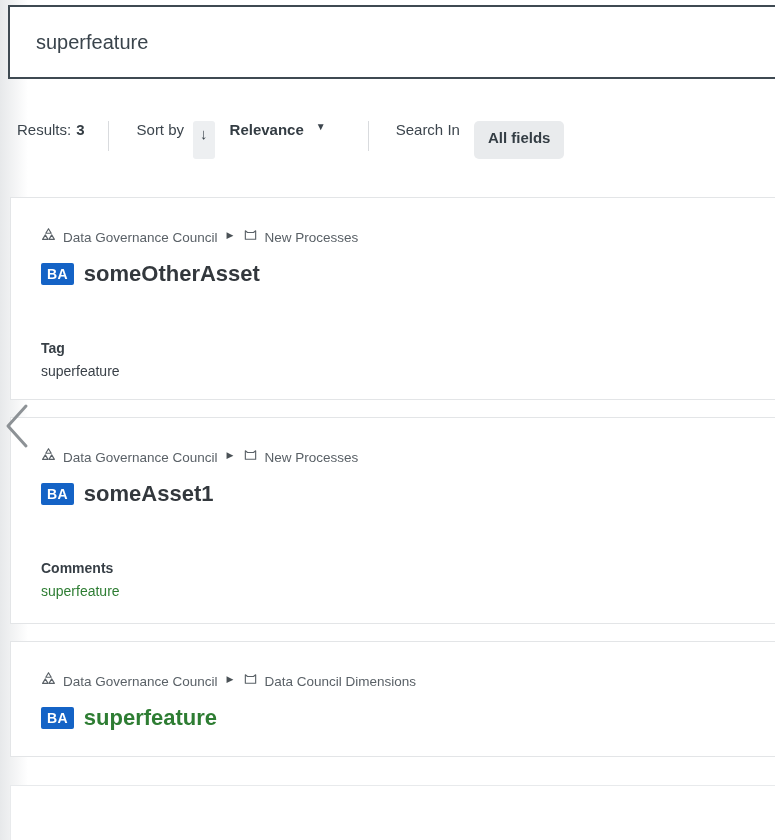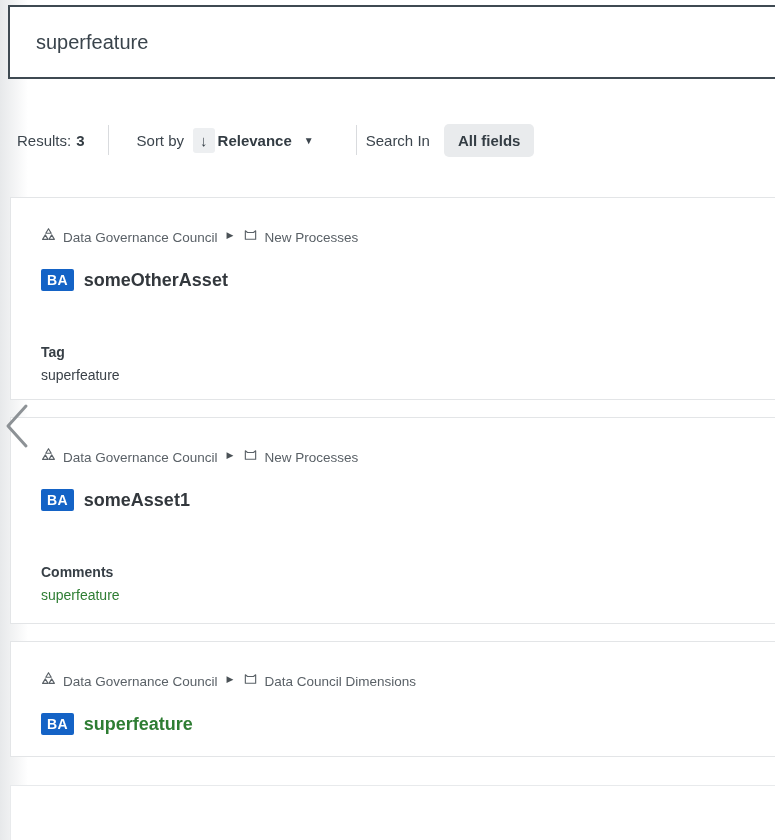--- a/index.html
+++ b/index.html
@@ -25,36 +25,36 @@
   }
   .search-box input {
     border: none; outline: none; width: 100%; height: 100%;
     padding-left: 26px; font-size: 20px; font-weight: 500;
     color: #3a444c; font-family: "Liberation Sans", sans-serif;
     background: transparent;
   }
   
   .toolbar {
     position: absolute; left: 17px; top: 121px; height: 38px;
-    display: flex; align-items: center;
+    display: flex; 
     font-size: 15px; color: #3c454d; white-space: nowrap;
   }
   .toolbar .bold { font-weight: bold; color: #333c43; }
   .vdiv { width: 1px; height: 30px; background: #d9dbde; }
   .vdiv.d1 { margin-left: 23px; }
   .vdiv.d2 { margin-left: 42px; }
   .sortby-label { margin-left: 28px; }
   .sort-arrow-btn {
     margin-left: 9px; background: #edeff1; border-radius: 3px;
     padding: 4px 7px; font-weight: bold; color: #3c454d; font-size: 15px;
     cursor: pointer;
   }
-  .sort-value { margin-left: 3px; cursor: pointer; }
+  .sort-value { margin-left: 15px; cursor: pointer; }
   .caret { margin-left: 12px; font-size: 10px; color: #3c454d; cursor: pointer; }
-  .searchin-label { margin-left: 9px; }
+  .searchin-label { margin-left: 27px; }
   .chip {
     margin-left: 14px; background: #e9ebed; border-radius: 5px;
     padding: 8px 14px; font-weight: bold; color: #343d44; cursor: pointer;
   }
   
   .card {
     position: absolute; left: 10px; width: 790px;
     background: #fff; border: 1px solid #e3e5e7;
     padding: 26px 0 0 30px;
   }
@@ -64,29 +64,29 @@
   .card-partial { top: 785px; height: 60px; border-bottom: none; border-color: #e8eaec; }
   .breadcrumb {
     display: flex; align-items: center; gap: 7px;
     font-size: 13.5px; color: #5a6167;
   }
   .breadcrumb .crumb { cursor: pointer; margin-top: 6px; }
   .bc-sep { font-size: 9px; color: #4a5156; margin: 0 2px; }
   .bc-icon { display: inline-flex; flex: none; }
   .bc-icon svg { display: block; }
   .card-title {
-    margin-top: 24px; display: flex; align-items: center; gap: 10px;
+    margin-top: 16px; display: flex; align-items: center; gap: 10px;
     cursor: pointer; width: max-content;
   }
   .badge {
     background: #1463c6; color: #ffffff; font-weight: bold;
     font-size: 14px; line-height: 1; padding: 4px 6px; border-radius: 2px;
     letter-spacing: 0.3px;
   }
-  .title-text { font-size: 18px; font-weight: bold; color: #33383d; }
+  .title-text { font-size: 22px; font-weight: bold; color: #33383d; }
   .title-text.green { color: #2e7d33; }
   .attr { margin-top: 50px; font-size: 14px; line-height: 23px; }
   .attr-label { font-weight: bold; color: #373f46; }
   .attr-value { color: #3a4148; }
   .attr-value.green { color: #2e7d33; }
   
   .panel-chevron {
     position: absolute; left: 2px; top: 402px; width: 28px; height: 48px;
     cursor: pointer; background: transparent; border: none; padding: 0;
   }

